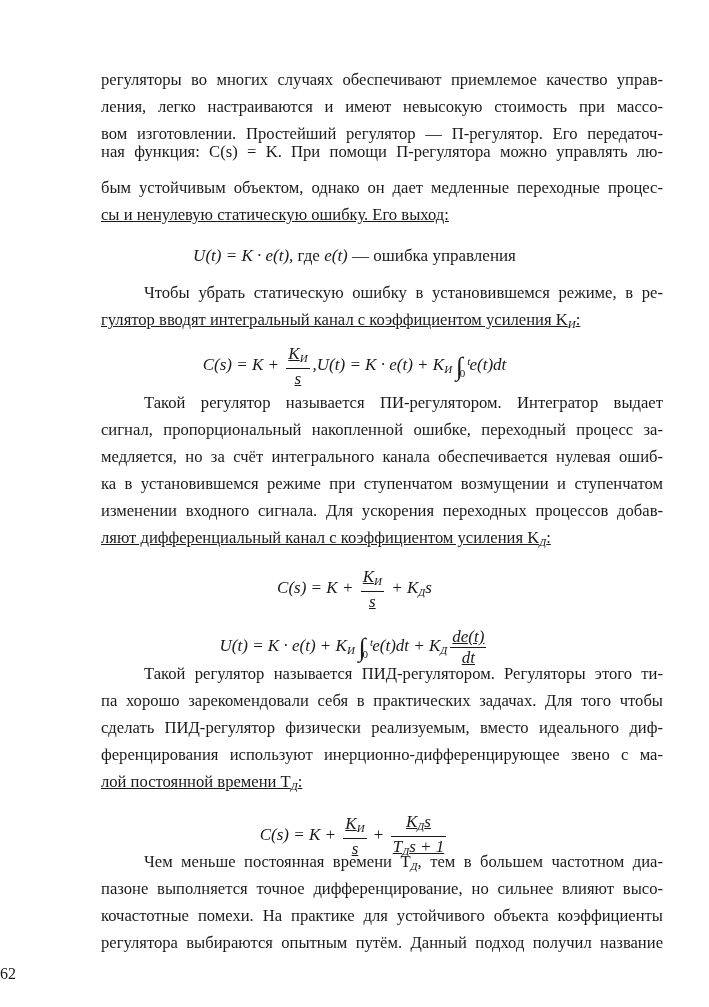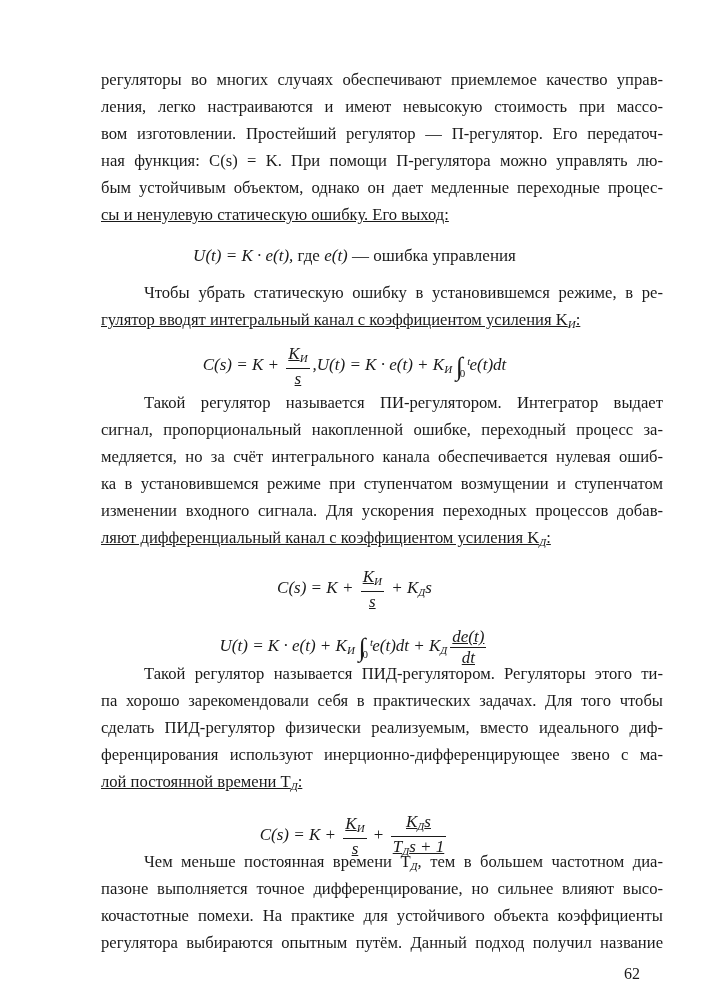--- a/index.html
+++ b/index.html
@@ -13,32 +13,32 @@
   .eq { position: absolute; left: 0; width: 709px; text-align: center;
         font-family: "Liberation Serif", serif; font-size: 17px; line-height: 20px; white-space: nowrap; }
   .eq i { font-style: italic; }
   .sub { font-size: 11px; font-style: italic; vertical-align: -3px; }
   .frac { display: inline-block; vertical-align: middle; text-align: center; margin: 0 3px; text-decoration: underline; }
   .frac .num { display: block; border-bottom: 1px solid #1a1a1a; padding: 0 2px; line-height: 20px; }
   .frac .den { display: block; padding: 0 2px; line-height: 20px; }
   .int { font-size: 26px; vertical-align: middle; display: inline-block; position: relative; margin: 0 2px 0 4px; font-style: italic; }
   .int .up { position: absolute; font-size: 11px; top: -6px; right: -7px; font-style: italic; }
   .int .lo { position: absolute; font-size: 11px; bottom: -6px; right: -2px; font-style: normal; }
-  .pagenum { position: absolute; left: 0; width: 640px; top: 965px; text-align: right;
+  .pagenum { position: absolute; left: 0; width: 640px; top: 965px; text-align: left;
              font-family: "Liberation Serif", serif; font-size: 16px; }
 </style>
 </head>
 <body>
 
 <div class="page">
 
   <div class="line" style="top:70px">регуляторы во многих случаях обеспечивают приемлемое качество управ-</div>
   <div class="line" style="top:124px">вом изготовлении. Простейший регулятор — П-регулятор. Его передаточ-</div>
   <div class="line" style="top:97px">ления, легко настраиваются и имеют невысокую стоимость при массо-</div>
-  <div class="line" style="top:151px">ная функция: C(s) = K. При помощи П-регулятора можно управлять лю-</div>
+  <div class="line" style="top:142px">ная функция: C(s) = K. При помощи П-регулятора можно управлять лю-</div>
   <div class="line" style="top:178px">бым устойчивым объектом, однако он дает медленные переходные процес-</div>
   <div class="line last" style="top:205px">сы и ненулевую статическую ошибку. Его выход:</div>
 
   <div class="eq" style="top:246px">
     <i>U(t) = K · e(t), </i><span>где </span><i>e(t)</i><span> — ошибка управления</span>
   </div>
 
   <div class="line indent" style="top:283px">Чтобы убрать статическую ошибку в установившемся режиме, в ре-</div>
   <div class="line last" style="top:310px">
     <span>гулятор вводят интегральный канал с коэффициентом усиления K</span><span class="sub">И</span><span>:</span>

